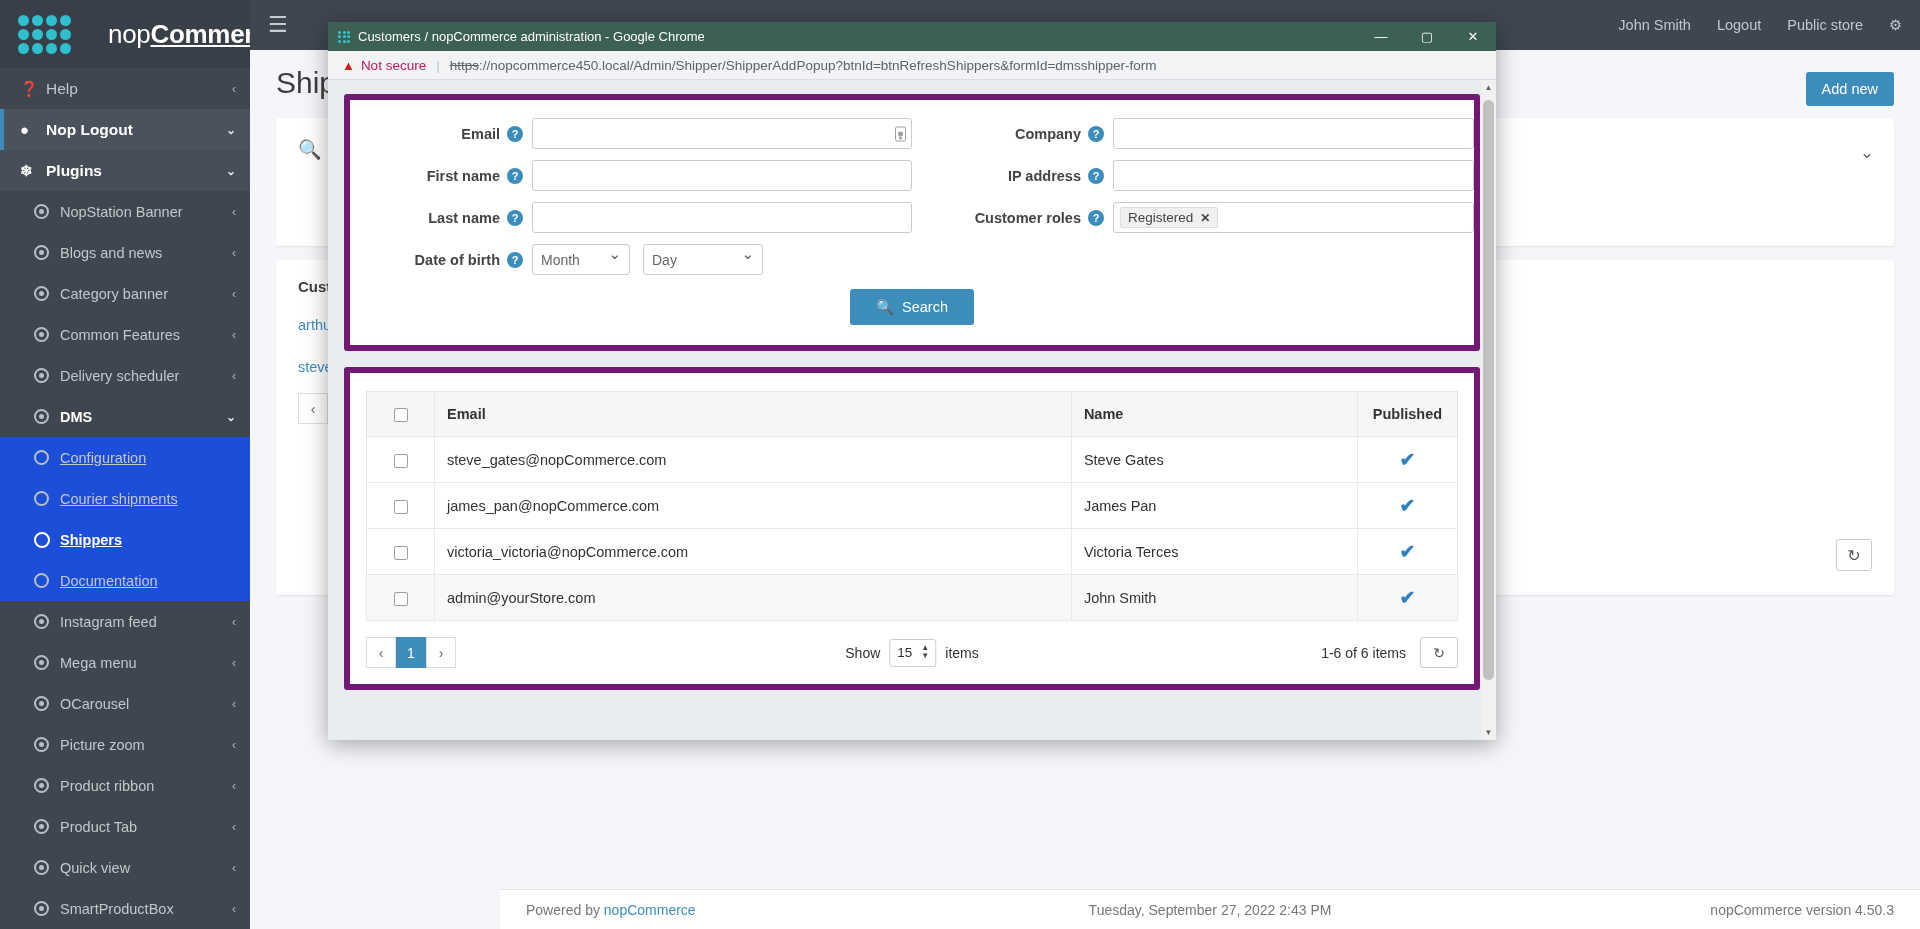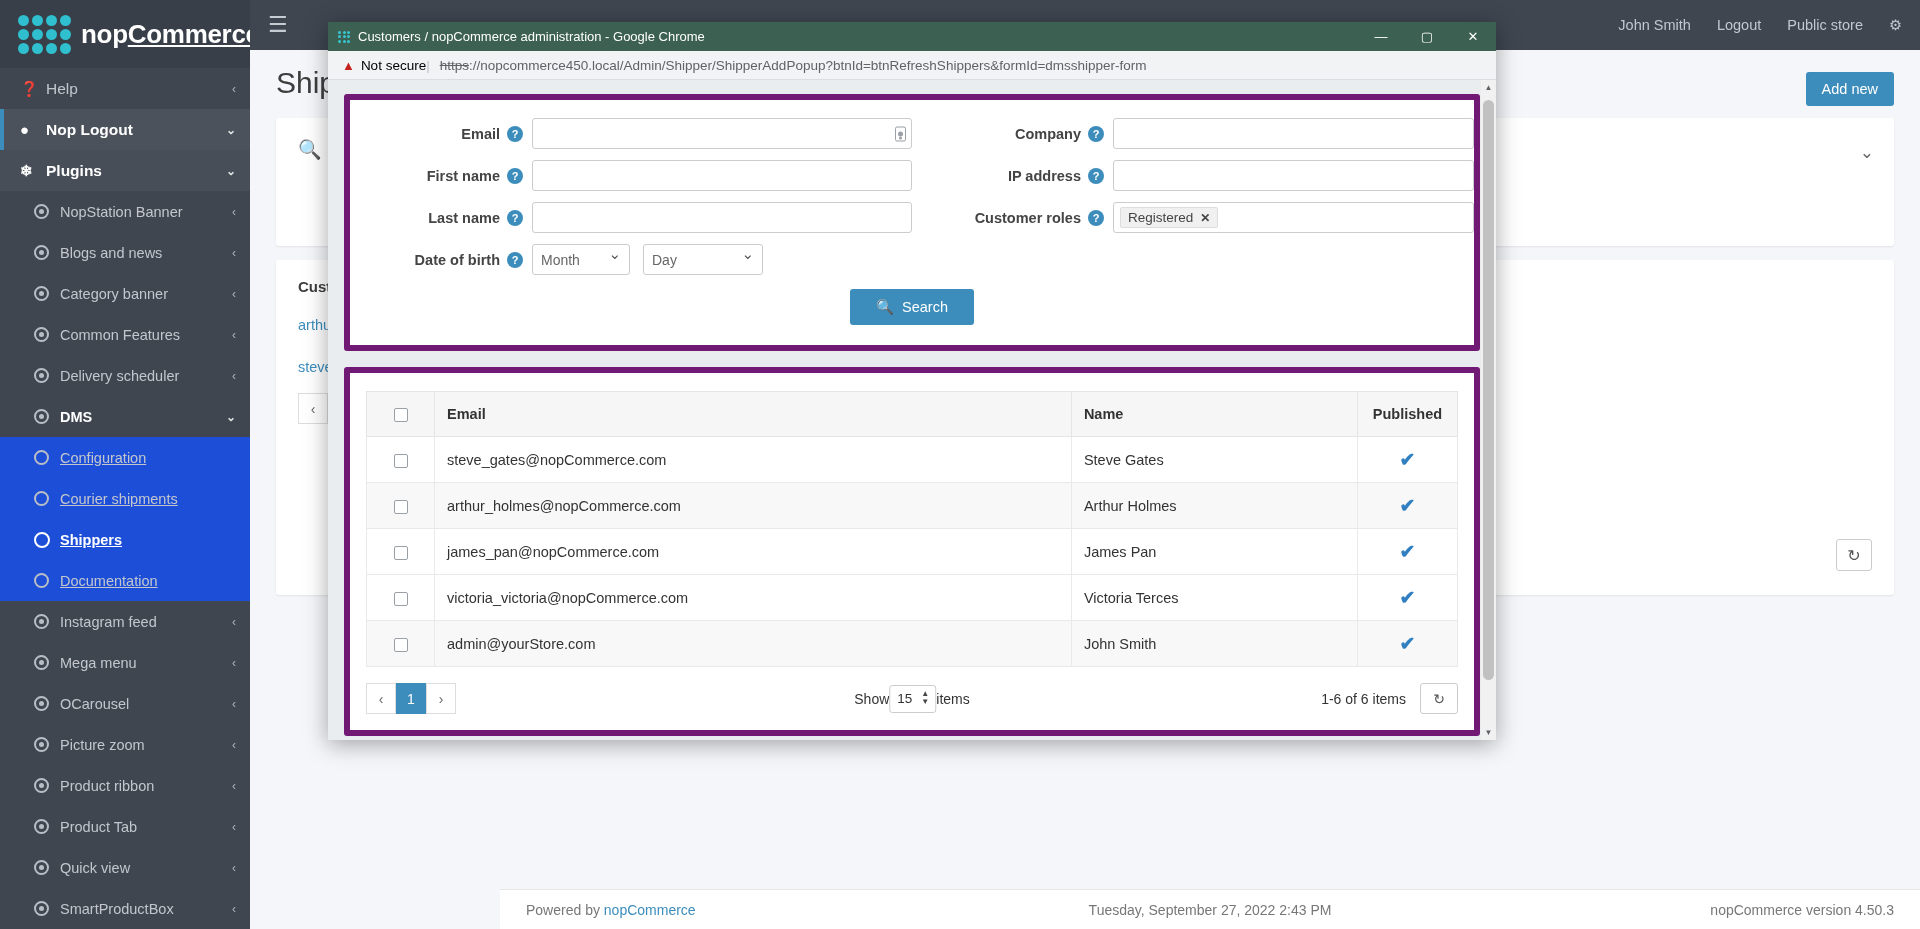--- a/index.html
+++ b/index.html
@@ -21,21 +21,21 @@
   }
   #brand {
     height: 68px; display: flex; align-items: center; gap: 10px;
     padding-left: 18px; background: #383f48;
   }
   .logo-dots { display: grid; grid-template-columns: repeat(4, 11px);
     grid-template-rows: repeat(3, 11px); gap: 3px; }
   .logo-dots i { display:block; width: 11px; height: 11px; border-radius: 50%; background: #2fbfce; }
   .brand-text { font-size: 26px; color: #fff; letter-spacing: -.3px; }
   .brand-text b { font-weight: 700; text-decoration: underline; }
-  .brand-text span.light { font-weight: 700; }
+  .brand-text span.light { font-weight: 400; margin-left: 27px; }
 
   .nav-item {
     display: flex; align-items: center; height: 41px; padding: 0 14px 0 20px;
     font-size: 15.5px; color: #c3c7cd; cursor: pointer; position: relative;
   }
   .nav-item .ic { width: 26px; flex: 0 0 26px; font-size: 15px; display:flex; align-items:center; }
   .nav-item .lbl { flex: 1; white-space: nowrap; overflow: hidden; }
   .nav-item .car { font-size: 12px; opacity: .85; }
   .nav-item.sub { padding-left: 34px; font-size: 14.5px; }
   .nav-item.active-parent { background: #4b525c; color:#fff; font-weight:700; }
@@ -101,21 +101,21 @@
   .win-favicon i { display:block; width:3px;height:3px;background:#36c6d3;border-radius:50%;}
   #win-title .wt { white-space: nowrap; }
   #win-ctrls { margin-left: auto; display: flex; height: 29px; }
   #win-ctrls .wc { width: 46px; height: 29px; display:flex;align-items:center;justify-content:center;
     color:#fff; font-size: 13px; cursor:pointer; }
   #omnibox {
     height: 29px; background: #f1f3f4; display: flex; align-items: center;
     padding-left: 14px; font-size: 13.5px; flex: 0 0 29px; border-bottom: 1px solid #dadce0;
   }
   .warn-tri { color:#c5221f; font-size: 13px; margin-right: 6px; }
-  .notsecure { color: #000000; }
+  .notsecure { color: #be185d; margin-right: 10px; }
   .omni-div { color:#bdc1c6; margin-right: 10px; }
   .url { color: #202124; white-space: nowrap; }
   .url .scheme { color:#5f6368; text-decoration: line-through; }
   .url .path { color: #5f6368; }
 
   #chrome-body { flex: 1; background: #e9edf0; position: relative; overflow: hidden; }
   #chrome-scroll { position:absolute; inset: 0; overflow: hidden; padding: 14px 16px 0 16px; }
 
   
   .vbar { position: absolute; right: 0; top: 0; bottom: 0; width: 15px; background: #f1f1f1; }
@@ -176,21 +176,21 @@
   }
   table.grid tr.alt td { background: #f8f8f8; }
   table.grid th.c-chk, table.grid td.c-chk { width: 68px; text-align: center; padding: 0; }
   table.grid th.c-pub, table.grid td.c-pub { width: 100px; text-align: center; }
   .cbx { width: 14px; height: 14px; border: 1px solid #9aa0a6; border-radius: 2px; background:#fff;
     display:inline-block; vertical-align: middle; cursor:pointer;}
   .tick { color:#2f7fc1; font-size: 19px; font-weight: 700; }
   .gridfoot { display:flex; align-items:center; margin-top: 16px; position: relative; }
   .gridfoot .pager2 { display:flex; }
   .gridfoot .mid { position:absolute; left:50%; transform:translateX(-50%); display:flex;
-    align-items:center; font-size:14px; color:#333; }
+    align-items:center; gap:9px; font-size:14px; color:#333; }
   .pgsel { position:relative; }
   .pgsel select { height: 28px; border:1px solid #ccc; border-radius:3px; font-size:13.5px;
     padding: 0 22px 0 7px; -webkit-appearance:none; appearance:none; background:#fff;
     font-family:"Liberation Sans", sans-serif; color:#333;}
   .pgsel .ar { position:absolute; right:7px; top:50%; transform:translateY(-50%); font-size:8px;
     line-height:1.1; color:#444; pointer-events:none; display:flex; flex-direction:column;}
   .gridfoot .right { margin-left:auto; display:flex; align-items:center; gap: 14px; font-size:14px; color:#333;}
   .refresh2 { width:38px;height:31px;border:1px solid #ccc;background:#fff;border-radius:3px;
     display:flex;align-items:center;justify-content:center;color:#555;cursor:pointer;}
 </style>
@@ -542,26 +542,20 @@
               <th>Email</th>
               <th>Name</th>
               <th class="c-pub">Published</th>
             </tr>
           </thead>
           <tbody id="grid-body">
               <tr>
                 <td class="c-chk"><span class="cbx"></span></td>
                 <td>steve_gates@nopCommerce.com</td>
                 <td>Steve Gates</td>
-                <td class="c-pub"><span class="tick">✔</span></td>
-              </tr>
-              <tr class="alt">
-                <td class="c-chk"><span class="cbx"></span></td>
-                <td>arthur_holmes@nopCommerce.com</td>
-                <td>Arthur Holmes</td>
                 <td class="c-pub"><span class="tick">✔</span></td>
               </tr>
               <tr>
                 <td class="c-chk"><span class="cbx"></span></td>
                 <td>james_pan@nopCommerce.com</td>
                 <td>James Pan</td>
                 <td class="c-pub"><span class="tick">✔</span></td>
               </tr>
               <tr>
                 <td class="c-chk"><span class="cbx"></span></td>

